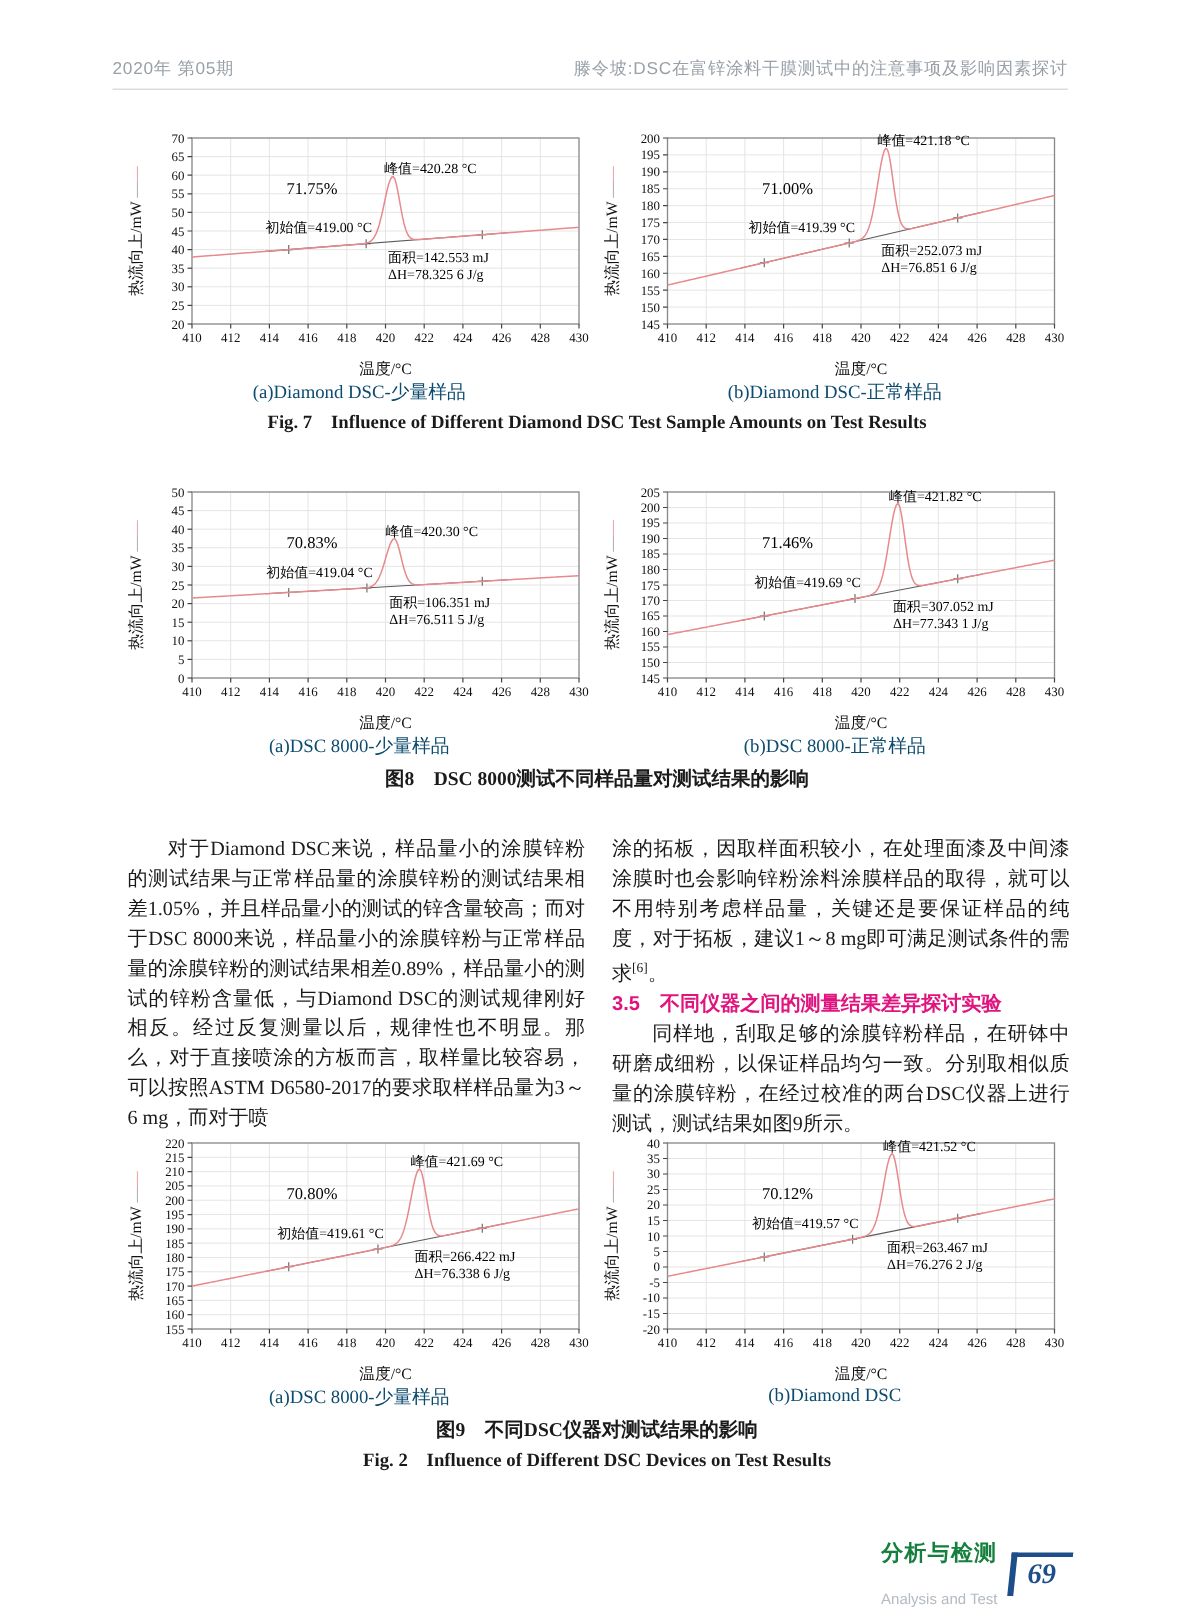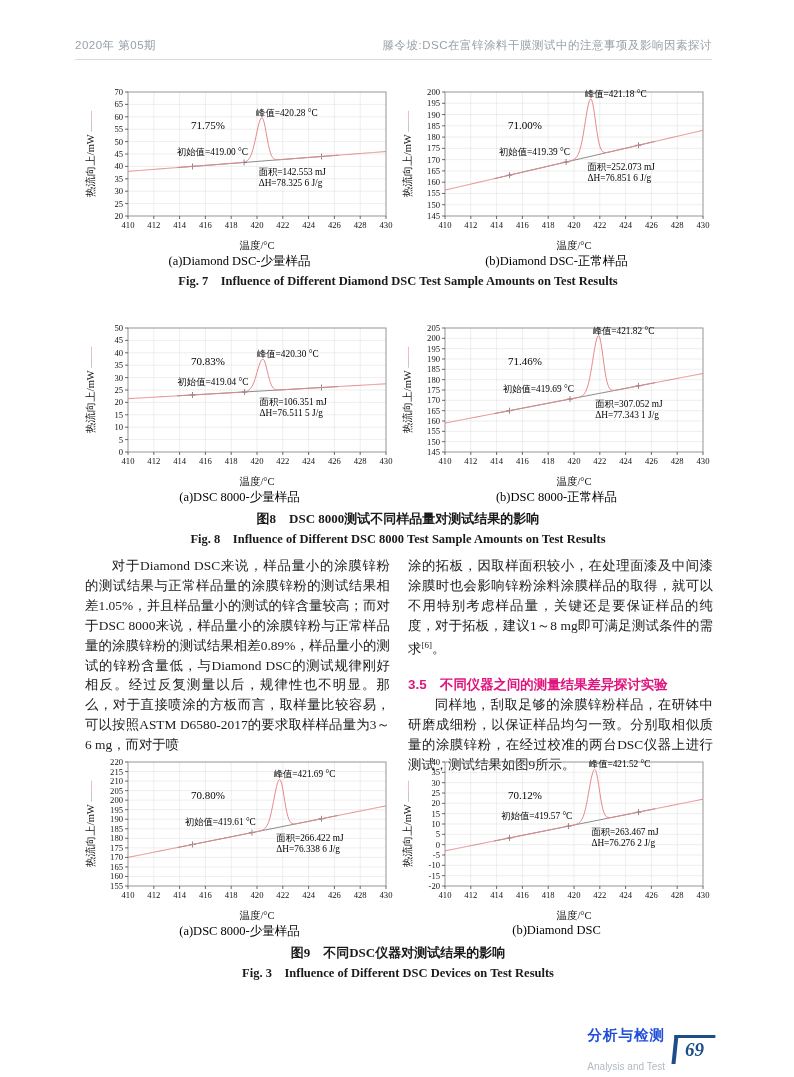--- a/index.html
+++ b/index.html
@@ -16,37 +16,37 @@
   .header-row { display:flex; justify-content:space-between; align-items:baseline;
     font-family:"Liberation Sans","DejaVu Sans",sans-serif;
     font-size:11.5px; color:#98a0a8; letter-spacing:0.5px; }
   .header-rule { margin-top:6px; border-top:1px solid #d9dde0; }
 
   
   .figure-block { position:absolute; left:84px; width:628px; }
   .fig-row { display:flex; gap:6px; }
   .chart-cell { width:311px; }
   .chart-svg { display:block; }
-  .sub-caption { text-align:center; color:#000000; font-size:12.5px; margin-top:1px; }
+  .sub-caption { text-align:center; color:#0c4a6e; font-size:12.5px; margin-top:1px; }
   .fig-caption-zh { text-align:center; font-weight:bold; font-size:13px; margin-top:4px; }
   .fig-caption-en { text-align:center; font-weight:bold; font-size:12.5px; margin-top:3px; }
 
   
   .text-section { position:absolute; top:556px; left:85px; width:628px; }
   .cols { display:flex; gap:18px; }
   .col { width:305px; font-size:13.4px; line-height:19.9px; text-align:justify; }
   .para-indent { text-indent:2em; }
   .section-heading { color:#e0147e; font-weight:bold; font-size:13.4px;
-    font-family:"Liberation Sans","DejaVu Sans",sans-serif;margin-top:16px; }
+    font-family:"Liberation Sans","DejaVu Sans",sans-serif; }
   sup { font-size:9px; }
 
   
   .footer { position:absolute; top:1026px; right:80px; display:flex; align-items:center; gap:8px; }
   .footer-labels { text-align:right; }
-  .footer-zh { color:#1d4ed8; font-size:14.5px; font-weight:bold; letter-spacing:1px;
+  .footer-zh { color:#15803d; font-size:14.5px; font-weight:bold; letter-spacing:1px;
     font-family:"Liberation Sans","DejaVu Sans",sans-serif; }
   .footer-en { color:#b3bac0; font-size:10px; font-family:"Liberation Sans","DejaVu Sans",sans-serif;margin-top:16px; }
   .footer-pagebox { border-top:3px solid #1d4e89; border-left:4px solid #1d4e89;
     padding:1px 10px 3px 8px; transform:skewX(-6deg); }
   .footer-pagenum { color:#1d4e89; font-size:19px; font-weight:bold; font-style:italic;
     font-family:"Liberation Serif",serif; transform:skewX(6deg); }
 </style>
 </head>
 <body>
 
@@ -444,21 +444,20 @@
               <text x="191.70499999999987" y="13.688000000000056" font-size="9.3">峰值=421.82 °C</text>
               <text x="172.87100000000012" y="71.59546666666671" text-anchor="end" font-size="9.3">初始值=419.69 °C</text>
               <text x="194.2849999999997" y="87.19466666666672" font-size="9.3">面积=307.052 mJ</text>
               <text x="194.2849999999997" y="98.35466666666673" font-size="9.3">ΔH=77.343 1 J/g</text>
             </g>
           </svg>
         <div class="sub-caption">(b)DSC 8000-正常样品</div>
       </div>
     </div>
     <div class="fig-caption-zh">图8　DSC 8000测试不同样品量对测试结果的影响</div>
-    <div class="fig-caption-en">Fig. 8　Influence of Different DSC 8000 Test Sample Amounts on Test Results</div>
   </div>
 
   <div class="text-section">
     <div class="cols">
       <div class="col">
         <p class="para-indent">对于Diamond DSC来说，样品量小的涂膜锌粉的测试结果与正常样品量的涂膜锌粉的测试结果相差1.05%，并且样品量小的测试的锌含量较高；而对于DSC 8000来说，样品量小的涂膜锌粉与正常样品量的涂膜锌粉的测试结果相差0.89%，样品量小的测试的锌粉含量低，与Diamond DSC的测试规律刚好相反。经过反复测量以后，规律性也不明显。那么，对于直接喷涂的方板而言，取样量比较容易，可以按照ASTM D6580-2017的要求取样样品量为3～6 mg，而对于喷</p>
       </div>
       <div class="col">
         <p><span>涂的拓板，因取样面积较小，在处理面漆及中间漆涂膜时也会影响锌粉涂料涂膜样品的取得，就可以不用特别考虑样品量，关键还是要保证样品的纯度，对于拓板，建议1～8 mg即可满足测试条件的需求</span><sup>[6]</sup><span>。</span></p>
         <p class="section-heading">3.5　不同仪器之间的测量结果差异探讨实验</p>
@@ -665,21 +664,21 @@
               <text x="187.83500000000043" y="13.233333333333274" font-size="9.3">峰值=421.52 °C</text>
               <text x="171.32300000000004" y="64.70416666666668" text-anchor="end" font-size="9.3">初始值=419.57 °C</text>
               <text x="190.41500000000028" y="80.53999999999992" font-size="9.3">面积=263.467 mJ</text>
               <text x="190.41500000000028" y="91.69999999999993" font-size="9.3">ΔH=76.276 2 J/g</text>
             </g>
           </svg>
         <div class="sub-caption">(b)Diamond DSC</div>
       </div>
     </div>
     <div class="fig-caption-zh">图9　不同DSC仪器对测试结果的影响</div>
-    <div class="fig-caption-en">Fig. 3　Influence of Different DSC Devices on Test Results</div>
+    <div class="fig-caption-en">Fig. 2　Influence of Different DSC Devices on Test Results</div>
   </div>
 
   <div class="footer">
     <div class="footer-labels">
       <div class="footer-zh">分析与检测</div>
       <div class="footer-en">Analysis and Test</div>
     </div>
     <div class="footer-pagebox">
       <div class="footer-pagenum">69</div>
     </div>

